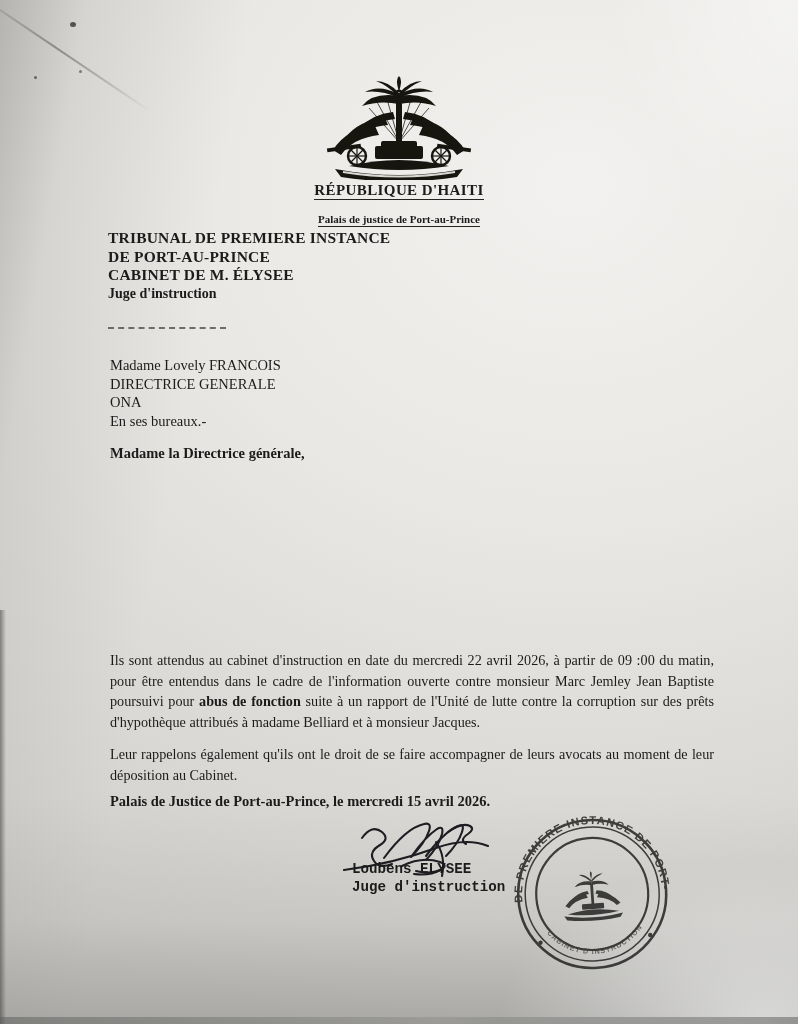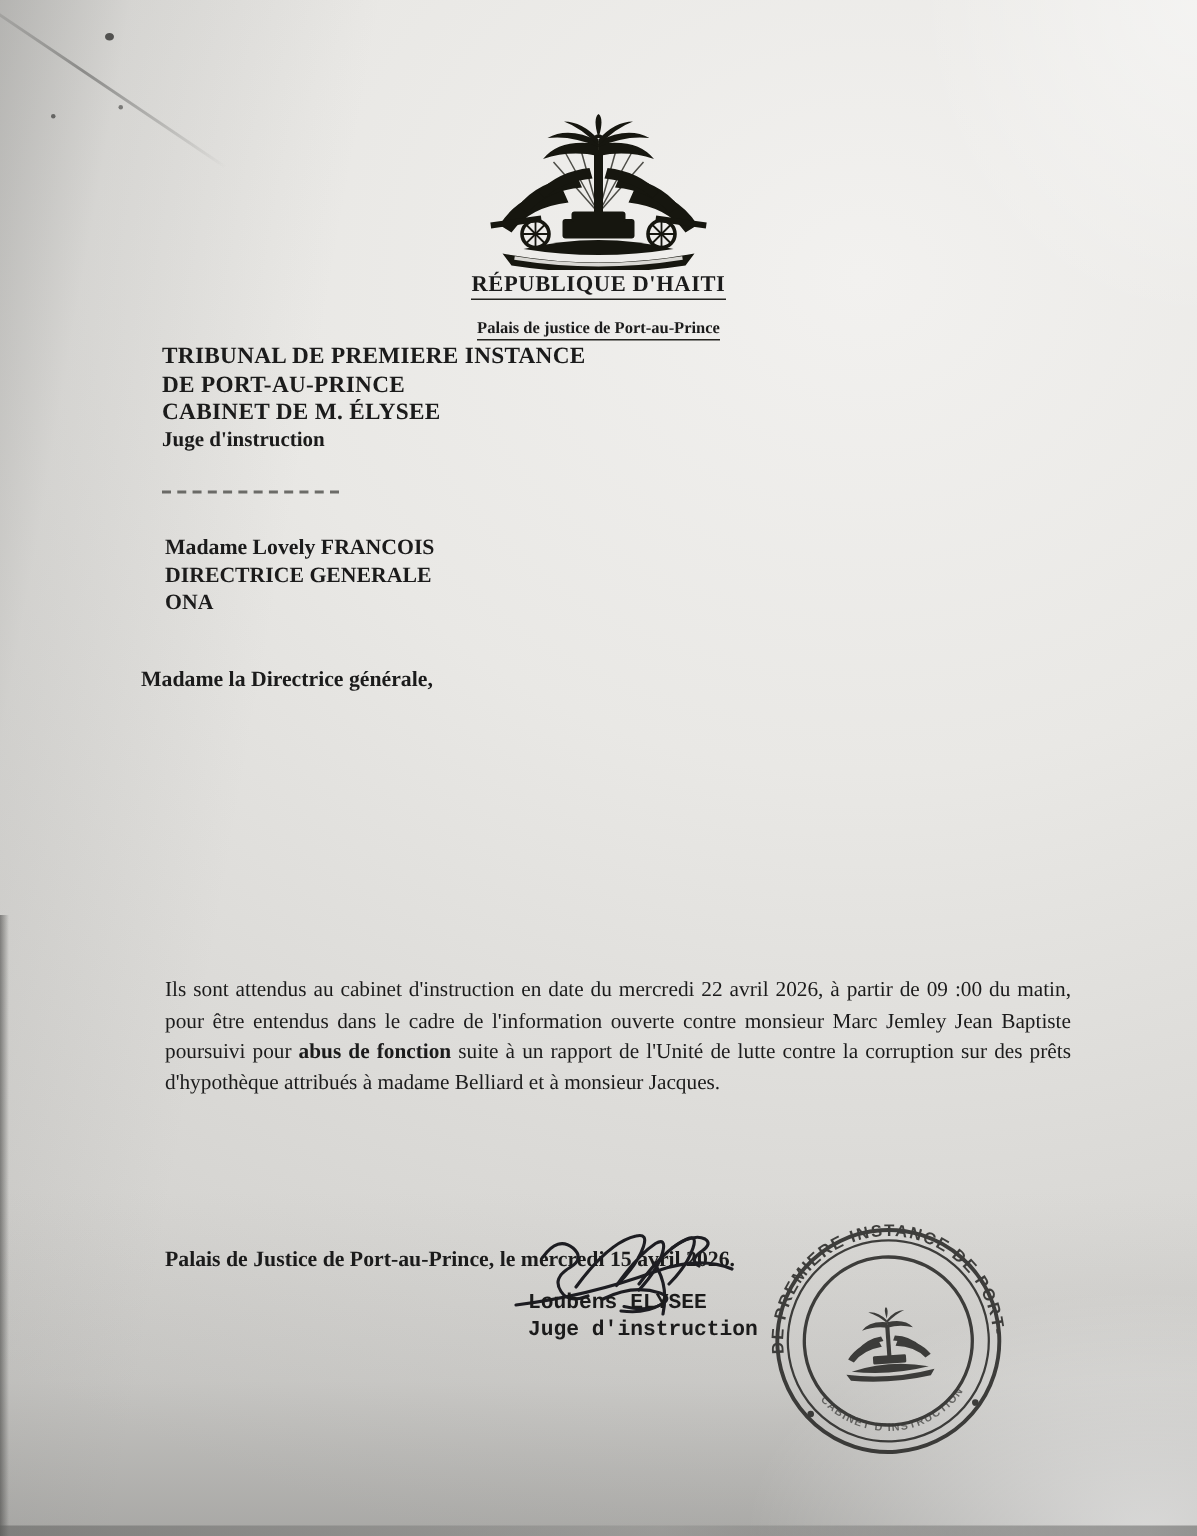--- a/index.html
+++ b/index.html
@@ -137,27 +137,27 @@
     top: 327px;
     width: 118px;
     height: 0;
     border-top: 2px dashed #4a4a46;
     opacity: .78;
   }
   .addressee {
     position: absolute;
     left: 110px;
     top: 356px;
-    font-weight: bold;
+    font-weight: normal;
     font-size: 14.5px;
     line-height: 18.5px;
   }
   .salutation {
     position: absolute;
-    left: 94px;
+    left: 110px;
     top: 445px;
     font-weight: bold;
     font-size: 14.5px;
   }
   .body-p {
     position: absolute;
     left: 110px;
     width: 604px;
     text-align: justify;
     font-size: 14.2px;
@@ -175,21 +175,20 @@
     font-size: 14.2px;
     line-height: 18.6px;
   }
   .names-list li { padding-left: 4px; }
   .place-date {
     position: absolute;
     left: 110px;
     top: 793px;
     font-weight: bold;
     font-size: 14.5px;
-    margin-top: 39px;
   }
   .sign-block {
     position: absolute;
     left: 352px;
     top: 860px;
     font-weight: bold;
     font-size: 14.2px;
     line-height: 18px;
     text-align: left;
     font-family: Liberation Mono, monospace;
@@ -305,30 +304,32 @@
       <div>CABINET DE M. ÉLYSEE</div>
       <div class="role">Juge d'instruction</div>
     </div>
 
     <div class="rule-dashed"></div>
 
     <div class="addressee">
       <div>Madame Lovely FRANCOIS</div>
       <div>DIRECTRICE GENERALE</div>
       <div>ONA</div>
+      <div>En ses bureaux.-</div>
     </div>
 
     <div class="salutation">Madame la Directrice générale,</div>
 
 
 
     <div class="body-p" id="p-summons">
       <span>Ils sont attendus au cabinet d'instruction en date du mercredi 22 avril 2026, à partir de 09 :00 du matin, pour être entendus dans le cadre de l'information ouverte contre monsieur Marc Jemley Jean Baptiste poursuivi pour </span><span class="bold">abus de fonction</span><span> suite à un rapport de l'Unité de lutte contre la corruption sur des prêts d'hypothèque attribués à madame Belliard et à monsieur Jacques.</span>
     </div>
 
+    <div class="body-p" id="p-rights">Leur rappelons également qu'ils ont le droit de se faire accompagner de leurs avocats au moment de leur déposition au Cabinet.</div>
 
     <div class="place-date">Palais de Justice de Port-au-Prince, le mercredi 15 avril 2026.</div>
 
     <div class="signature">
       <svg width="200" height="72" viewBox="0 0 200 72" aria-hidden="true">
         <g fill="none" stroke="#1d1d22" stroke-width="2.1" stroke-linecap="round" stroke-linejoin="round">
           <path d="M22 26 q10 -14 20 -6 q8 7 -2 13 q-12 7 -6 16 q5 8 18 3"></path>
           <path d="M44 46 q22 -30 40 -34 q8 -2 5 7 q-4 12 -18 26 q14 -20 26 -28 q7 -4 5 5 q-3 12 -16 26"></path>
           <path d="M86 44 q18 -24 32 -30 q7 -3 4 6 q-4 12 -16 24"></path>
           <path d="M108 20 q14 -10 22 -6 q5 3 -2 8 q-9 6 -2 10"></path>

